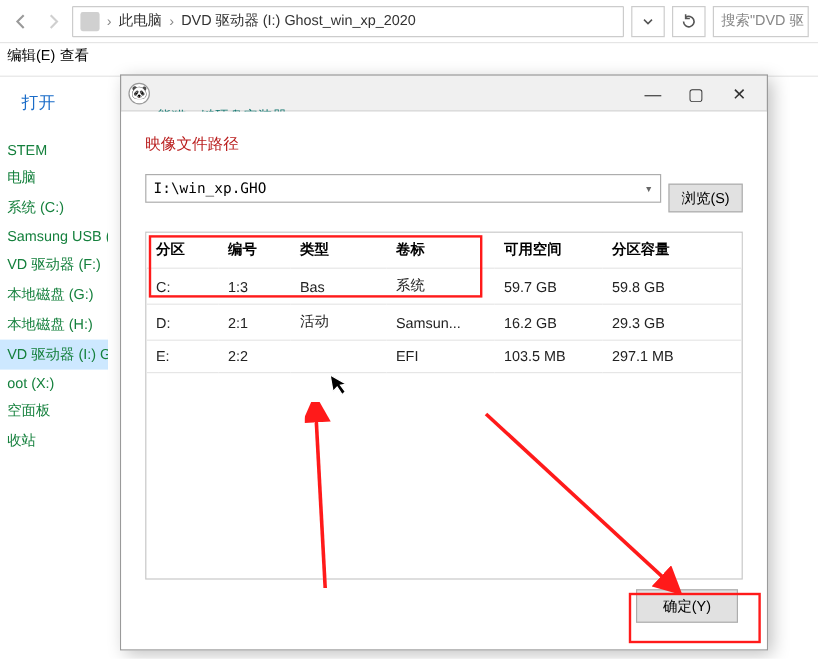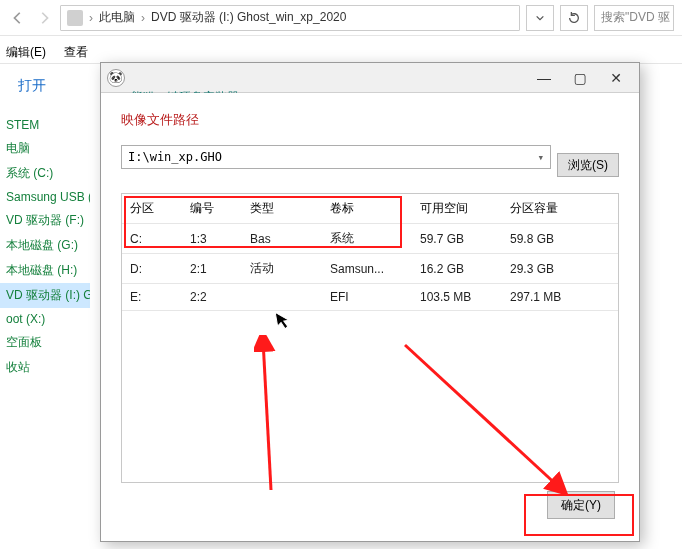--- a/index.html
+++ b/index.html
@@ -59,23 +59,22 @@
     display:flex;align-items:center;
     padding:0 6px;
     color:#888;
     font-size:12px;
     overflow:hidden;
     white-space:nowrap;
   }
   .menu-bar {
     height:28px;
     display:flex;
-    align-items:flex-end;
+    align-items:flex-start;
     padding:0 4px;
-    gap:14px;
     font-size:12px;
     color:#000;
     border-bottom:1px solid #e5e5e5;
   }
   .menu-bar .menu-item { padding:2px 2px; }
   .big-open {
     height:44px;
     display:flex;
     align-items:center;
     padding:0 18px;
@@ -171,30 +170,30 @@
     border-collapse:collapse;
     width:100%;
     font-size:12px;
   }
   th, td {
     text-align:left;
     padding:6px 8px;
     border-bottom:1px solid #e6e6e6;
     white-space:nowrap;
   }
-  th { font-weight:normal; color:#000; background:#fff; }
+  th { font-weight:bold; color:#000; background:#fff; }
   tr.row td { color:#222; }
   .footer-row {
     display:flex;
     justify-content:flex-end;
     padding:8px 4px 4px;
   }
   .ok-btn {
     height:28px;
-    width:68px;
+    width:85px;
     border:1px solid #adadad;
     background:#e1e1e1;
     font-size:12px;
     display:flex;align-items:center;justify-content:center;
   }
 
   
   .anno-rect {
     position:absolute;
     border:2px solid #ff1a1a;

